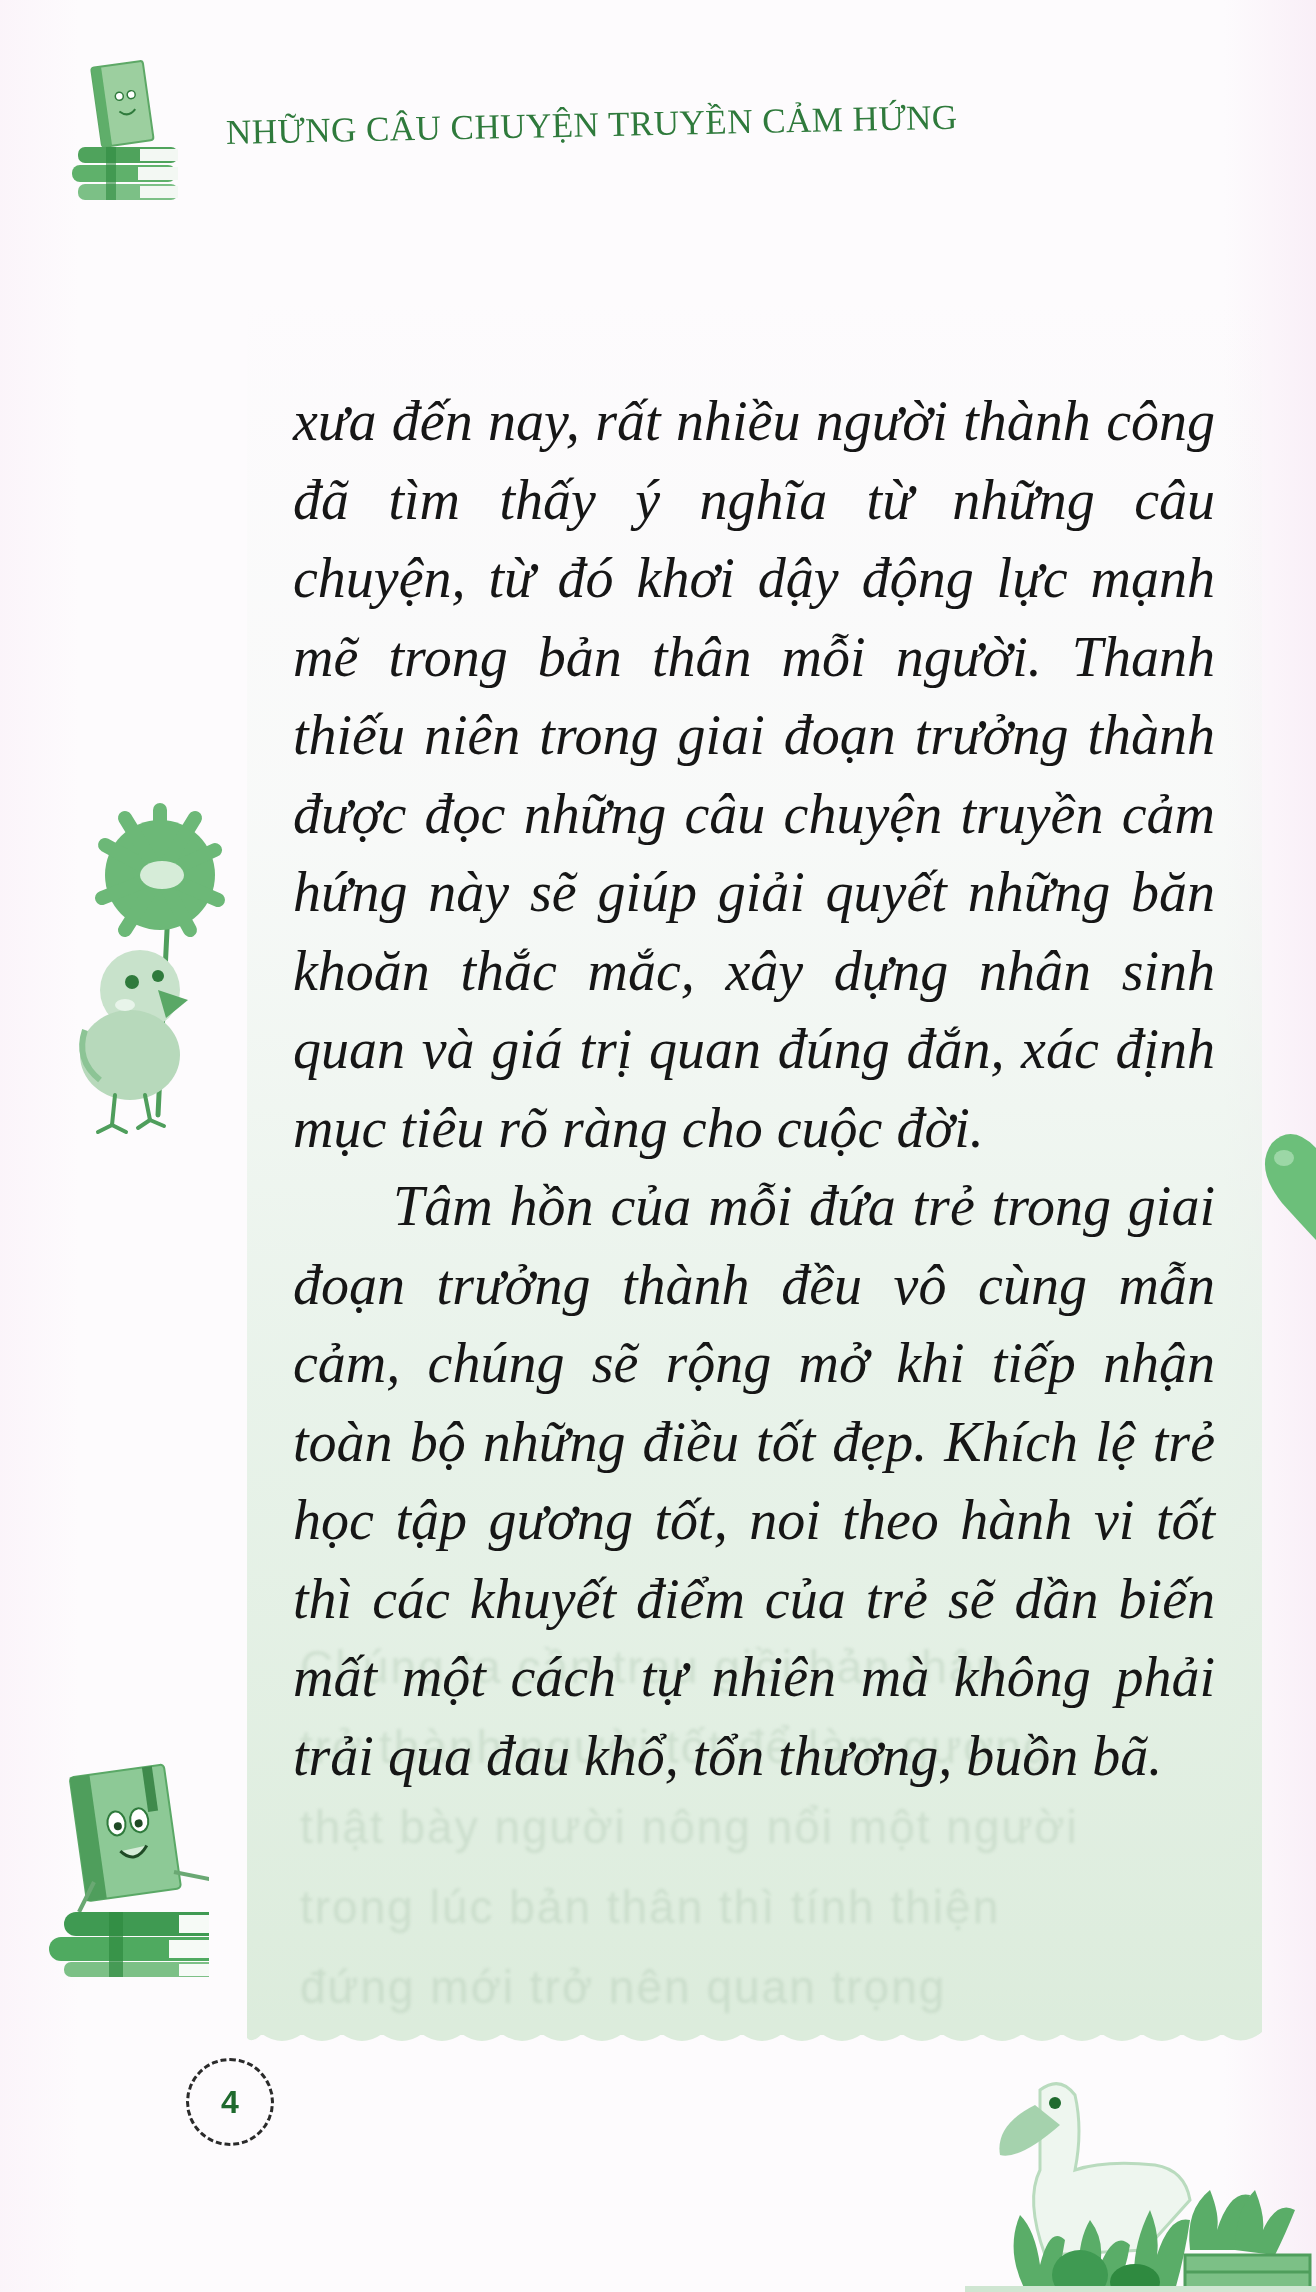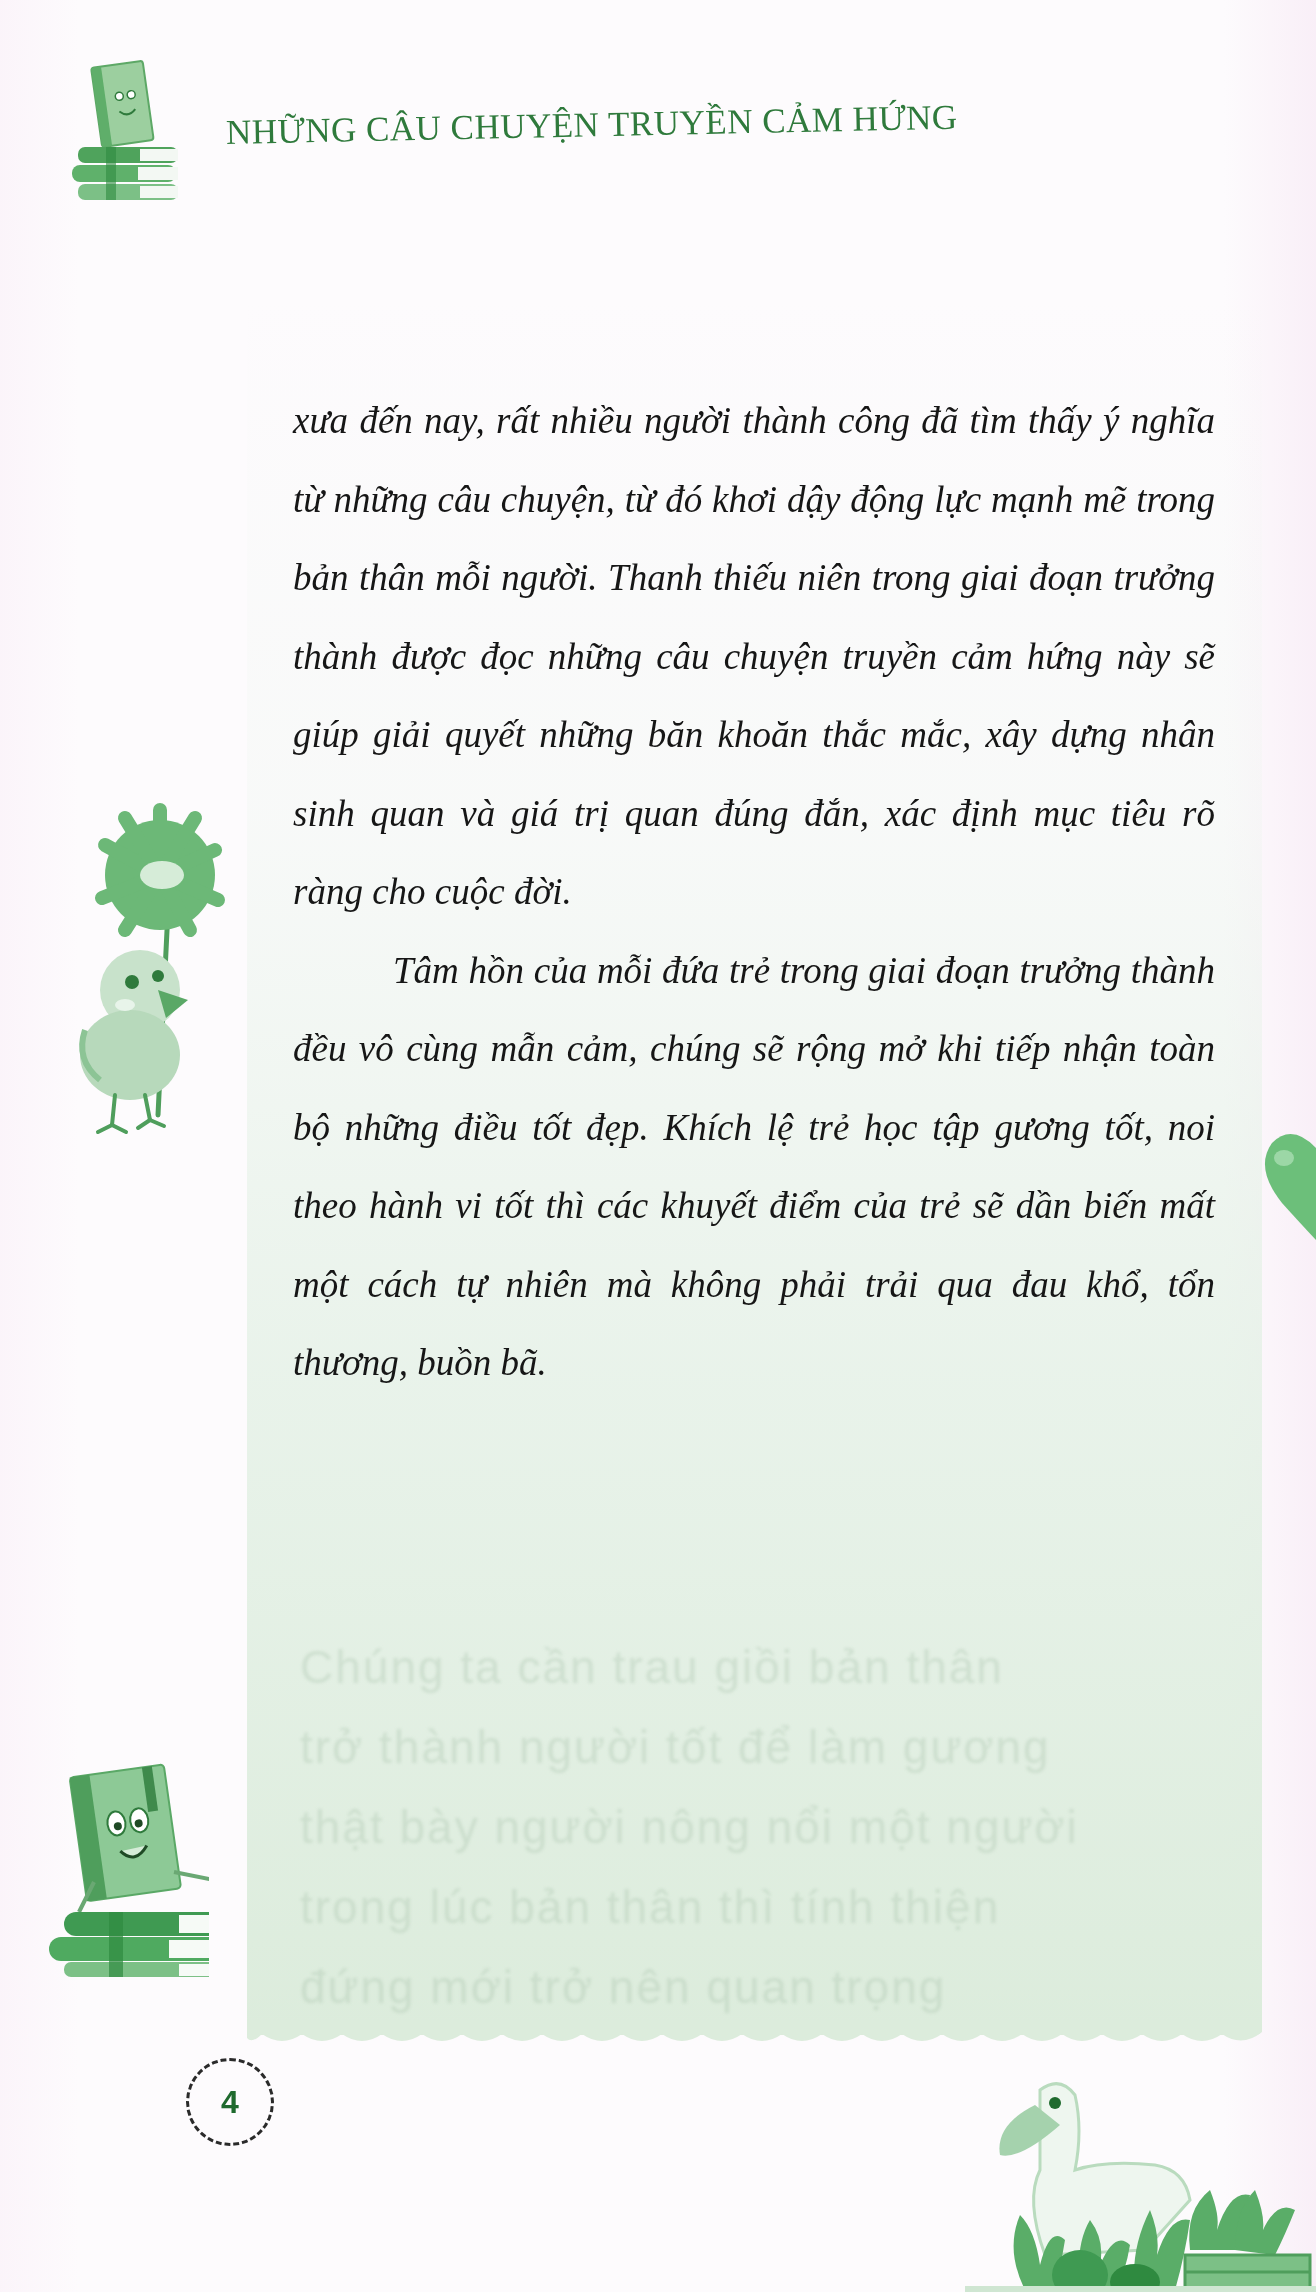--- a/index.html
+++ b/index.html
@@ -32,21 +32,21 @@
       position: absolute; left: 247px; top: 2020px; width: 1015px; height: 30px;
     }
     .ghost-text {
       position: absolute; left: 300px; width: 900px;
       font-family: "Liberation Sans", sans-serif; font-size: 46px; color: rgba(170,195,172,0.35);
       white-space: nowrap; overflow: hidden; letter-spacing: 2px;
       filter: blur(1.5px);
     }
     .body-text {
       position: absolute; left: 293px; top: 382px; width: 922px;
-      font-style: italic; font-size: 37px; line-height: 78.5px; color: #161616;
+      font-style: italic; font-size: 56px; line-height: 78.5px; color: #161616;
       text-align: justify;
     }
     .body-text p { margin: 0; text-align-last: left; }
     .body-text p + p { margin-top: 0; text-indent: 100px; }
     .illus { position: absolute; }
     .page-number {
       position: absolute; left: 186px; top: 2058px; width: 88px; height: 88px;
       border: 3px dashed #2a2a2a; border-radius: 50%;
       display: flex; align-items: center; justify-content: center;
       font-family: "Liberation Sans", sans-serif; font-weight: bold; font-size: 32px; color: #1f6a2e;

